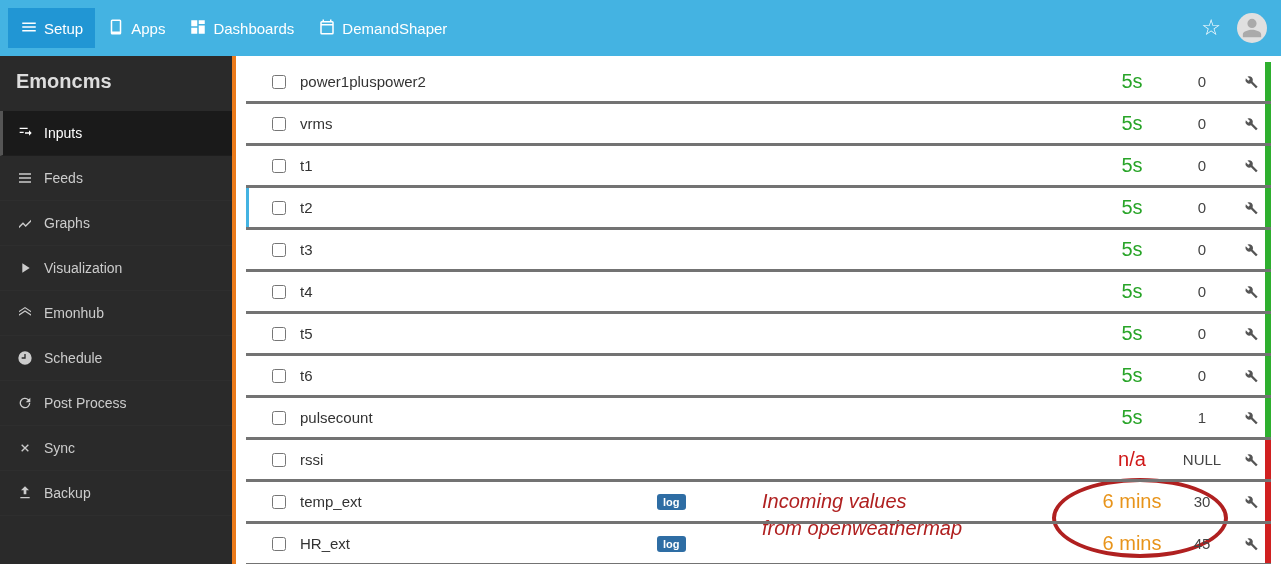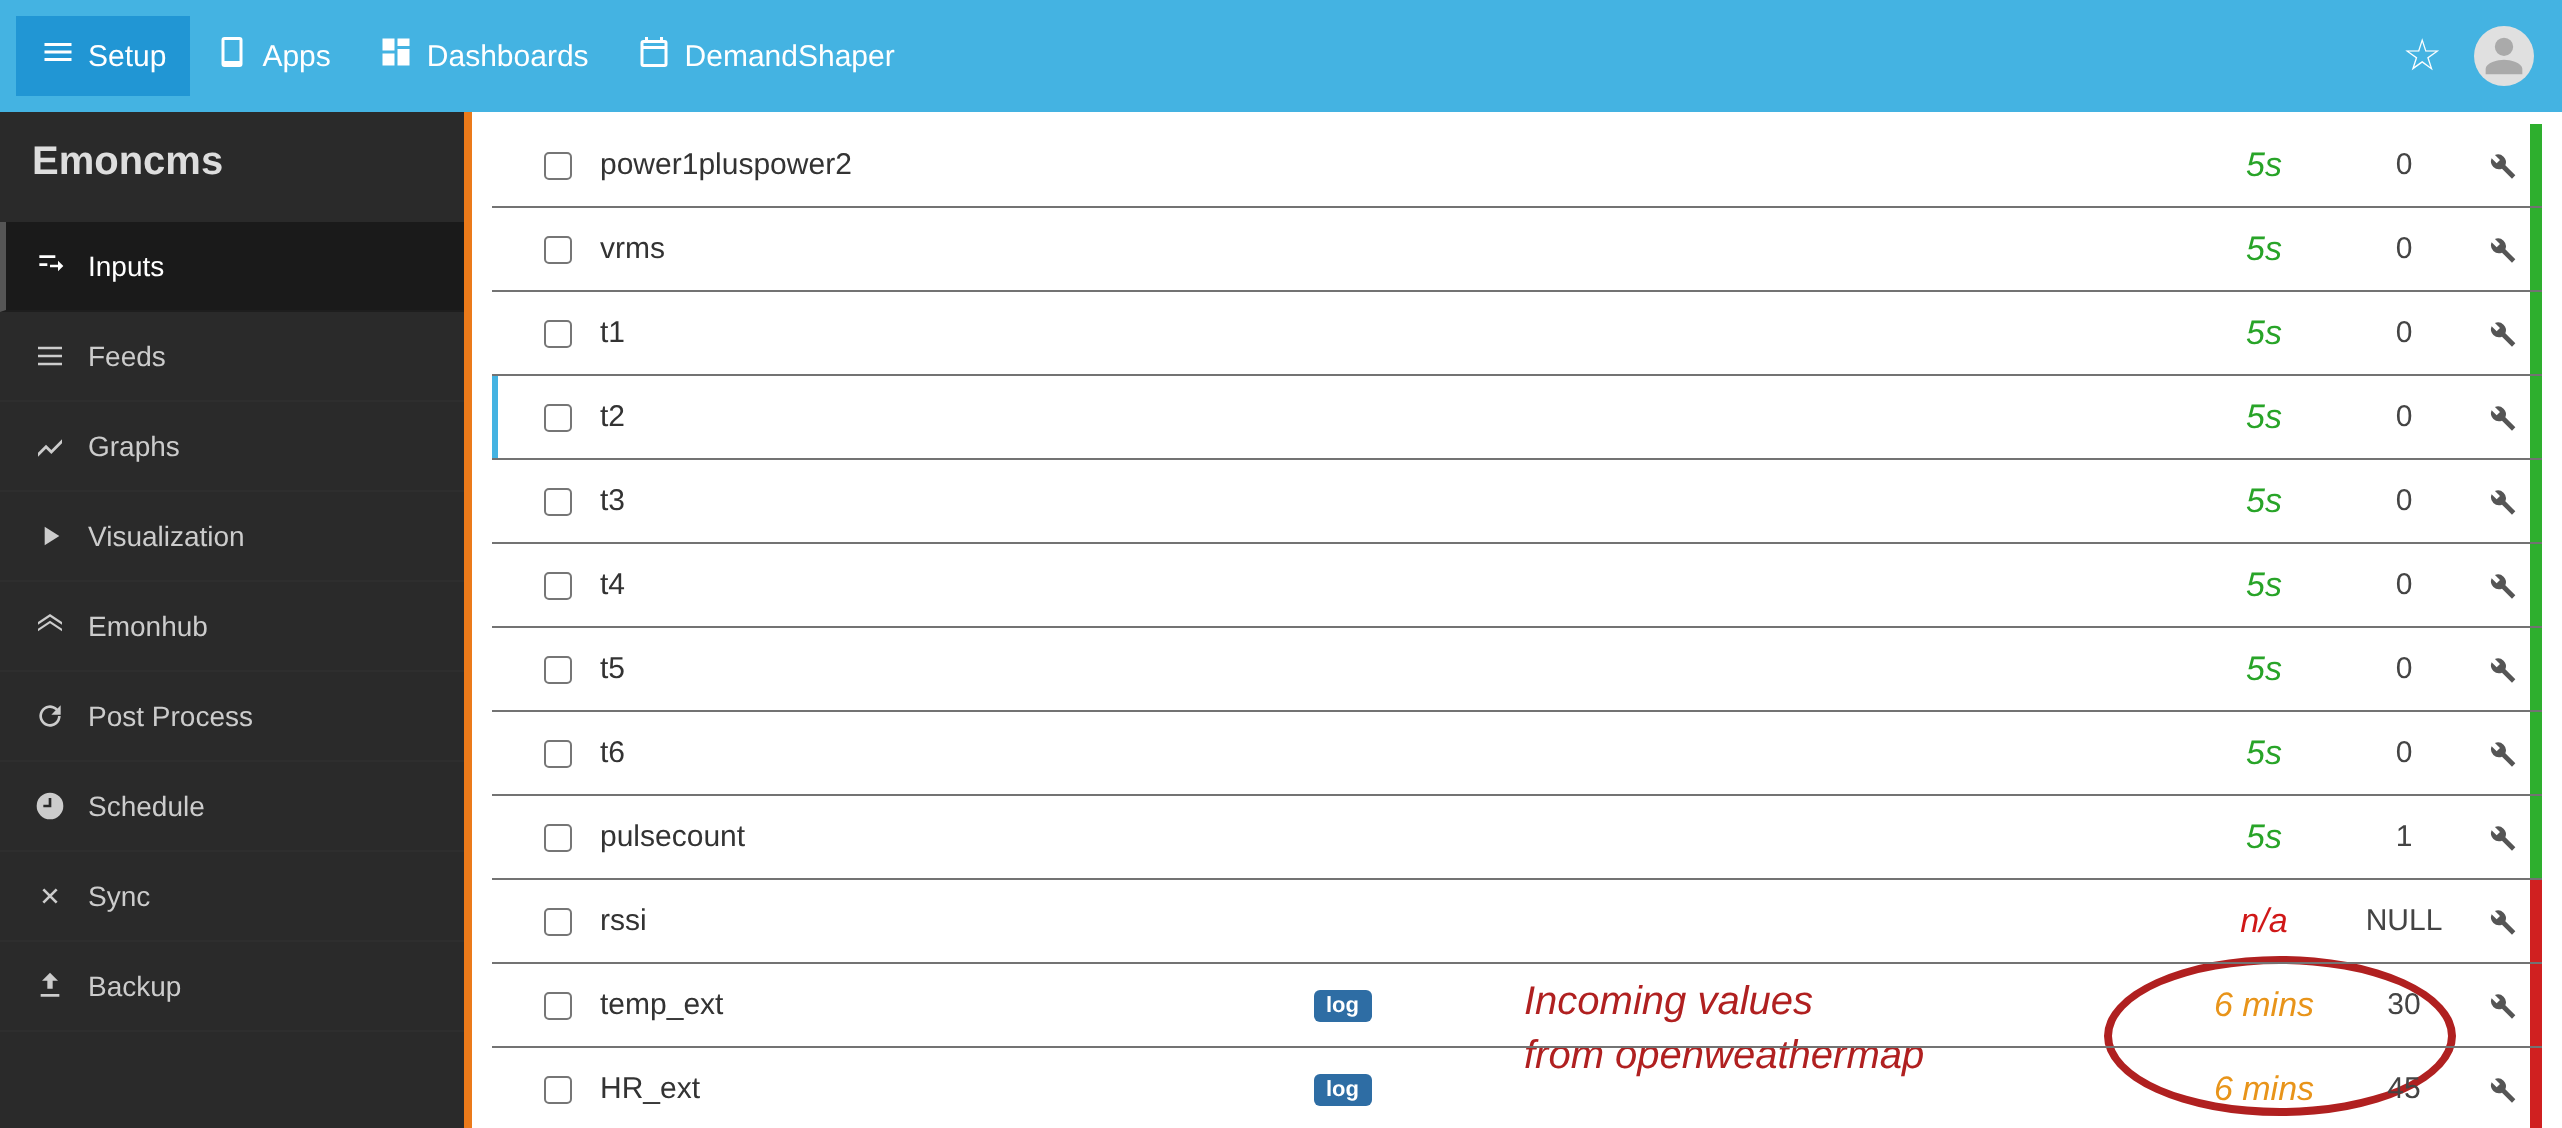--- a/index.html
+++ b/index.html
@@ -19,27 +19,27 @@
     .sidebar { width: 232px; background: #2a2a2a; color: #eee; display: flex; flex-direction: column; }
     .sidebar-brand { padding: 14px 16px 18px; font-size: 20px; font-weight: 600; color: #ddd; }
     .sidebar-item { display: flex; align-items: center; gap: 10px; padding: 14px 16px; color: #ccc; cursor: pointer; border-bottom: 1px solid rgba(255,255,255,0.02); font-size: 14px; }
     .sidebar-item.active { background: #1a1a1a; color: #fff; border-left: 3px solid #555; padding-left: 13px; }
     .sb-icon { width: 18px; display: inline-flex; justify-content: center; }
 
     .orange-strip { width: 4px; background: #eb7a1a; }
 
     .main { flex: 1; background: #fff; overflow-y: auto; padding-top: 6px; position: relative; }
 
-    .row { display: flex; align-items: center; height: 42px; padding-left: 26px; border-bottom: 1px solid #737373; margin: 0 10px; position: relative; }
+    .row { display: flex; align-items: center; height: 42px; padding-left: 26px; border-bottom: 3px solid #737373; margin: 0 10px; position: relative; }
     .row .chk { margin-right: 14px; width: 14px; height: 14px; }
     .row .name { flex: 1; color: #333; font-size: 15px; }
     .row .badge { background: #2e6da4; color: #fff; font-size: 11px; font-weight: 600; padding: 2px 6px; border-radius: 3px; display: inline-block; }
     .row .badge-col { width: 60px; display: flex; }
     .row .annot-col { width: 380px; color: #b02020; font-size: 18px; }
-    .row .time { width: 70px; text-align: center; font-size: 17px; font-style: italic; }
+    .row .time { width: 70px; text-align: center; font-size: 20px; }
     .row .time.green { color: #28a428; }
     .row .time.red { color: #d01818; }
     .row .time.orange { color: #e8941a; }
     .row .val { width: 70px; text-align: center; color: #444; font-size: 15px; }
     .row .wrench { width: 28px; display: flex; justify-content: center; color: #555; cursor: pointer; }
     .row .stripe { width: 6px; height: 100%; }
     .row .stripe.green { background: #2eaf2e; }
     .row .stripe.red { background: #d02020; }
     .row .leftmark { position: absolute; left: 0; top: 0; bottom: 0; width: 3px; background: #44b3e2; display: none; }
     .row.marked .leftmark { display: block; }
@@ -127,32 +127,32 @@
       <span class="sb-icon ico">
           <svg viewBox="0 0 24 24">
             <path d="M12 3l9 6v2l-9-6-9 6V9l9-6m0 5l9 6v2l-9-6-9 6v-2l9-6z"></path>
           </svg>
         </span>
       <span>Emonhub</span>
     </div>
     <div class="sidebar-item">
       <span class="sb-icon ico">
           <svg viewBox="0 0 24 24">
+            <path d="M12 2a10 10 0 1 0 10 10A10 10 0 0 0 12 2m1 11H7v-2h4V6h2v7z"></path>
+          </svg>
+        </span>
+      <span>Schedule</span>
+    </div>
+    <div class="sidebar-item">
+      <span class="sb-icon ico">
+          <svg viewBox="0 0 24 24">
             <path d="M17.65 6.35A8 8 0 1 0 20 12h-2a6 6 0 1 1-1.76-4.24L13 11h7V4l-2.35 2.35z"></path>
           </svg>
         </span>
       <span>Post Process</span>
-    </div>
-    <div class="sidebar-item">
-      <span class="sb-icon ico">
-          <svg viewBox="0 0 24 24">
-            <path d="M12 2a10 10 0 1 0 10 10A10 10 0 0 0 12 2m1 11H7v-2h4V6h2v7z"></path>
-          </svg>
-        </span>
-      <span>Schedule</span>
     </div>
     <div class="sidebar-item">
       <span class="sb-icon ico">
           <svg viewBox="0 0 24 24">
             <path d="M7 7l10 10M7 17L17 7" stroke="currentColor" stroke-width="2" fill="none"></path>
           </svg>
         </span>
       <span>Sync</span>
     </div>
     <div class="sidebar-item">

